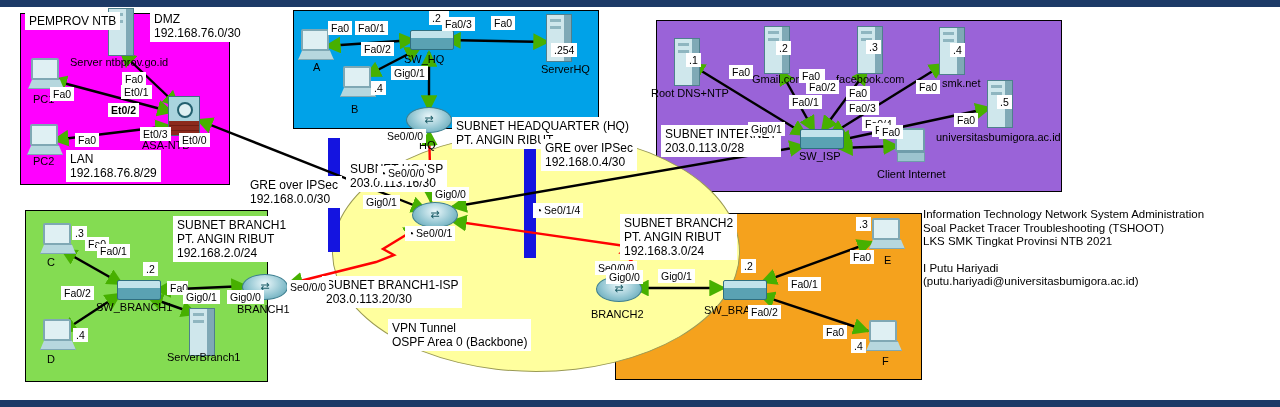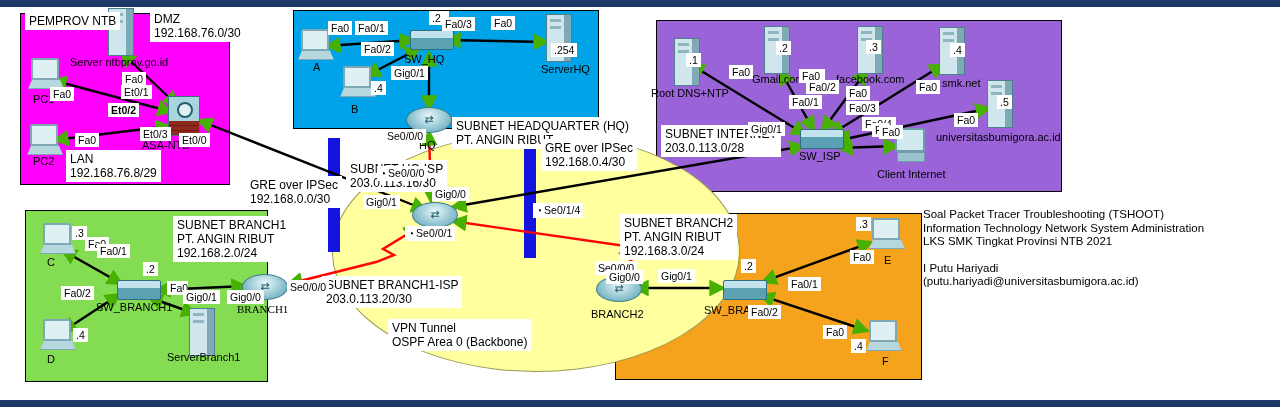--- a/index.html
+++ b/index.html
@@ -192,21 +192,21 @@
   <div class="dname" style="left:752px;top:73px;">Gmail.com</div>
   <div class="dname" style="left:836px;top:73px;">facebook.com</div>
   <div class="dname" style="left:942px;top:77px;">smk.net</div>
   <div class="dname" style="left:936px;top:131px;">universitasbumigora.ac.id</div>
   <div class="dname" style="left:799px;top:150px;">SW_ISP</div>
   <div class="dname" style="left:877px;top:168px;">Client Internet</div>
   <div class="dname" style="left:47px;top:256px;">C</div>
   <div class="dname" style="left:47px;top:353px;">D</div>
   <div class="dname" style="left:96px;top:301px;">SW_BRANCH1</div>
   <div class="dname" style="left:167px;top:351px;">ServerBranch1</div>
-  <div class="dname" style="left:237px;top:303px;font-family:Liberation Serif, serif;">BRANCH1</div>
+  <div class="dname" style="left:237px;top:303px;">BRANCH1</div>
   <div class="dname" style="left:591px;top:308px;">BRANCH2</div>
   <div class="dname" style="left:704px;top:304px;">SW_BRANCH2</div>
   <div class="dname" style="left:884px;top:254px;">E</div>
   <div class="dname" style="left:882px;top:355px;">F</div>
 
   <div class="note" style="left:25px;top:12px;">PEMPROV NTB</div>
   <div class="note" style="left:150px;top:10px;">
     <div>DMZ</div>
     <div>192.168.76.0/30</div>
   </div>
@@ -312,19 +312,19 @@
   <span class="plabel" style="left:658px;top:269px;">Gig0/1</span>
   <span class="plabel" style="left:741px;top:259px;">.2</span>
   <span class="plabel" style="left:788px;top:277px;">Fa0/1</span>
   <span class="plabel" style="left:748px;top:305px;">Fa0/2</span>
   <span class="plabel" style="left:856px;top:217px;">.3</span>
   <span class="plabel" style="left:850px;top:250px;">Fa0</span>
   <span class="plabel" style="left:823px;top:325px;">Fa0</span>
   <span class="plabel" style="left:851px;top:339px;">.4</span>
 
   <div style="position:absolute;left:923px;top:208px;z-index:13;font-size:11.5px;line-height:13.5px;color:#000;">
+    <div>Information Technology Network System Administration</div>
     <div>Soal Packet Tracer Troubleshooting (TSHOOT)</div>
-    <div>Information Technology Network System Administration</div>
     <div>LKS SMK Tingkat Provinsi NTB 2021</div>
     <div style="margin-top:13px;">I Putu Hariyadi</div>
     <div>(putu.hariyadi@universitasbumigora.ac.id)</div>
   </div>
 </div>
 
 </body></html>

